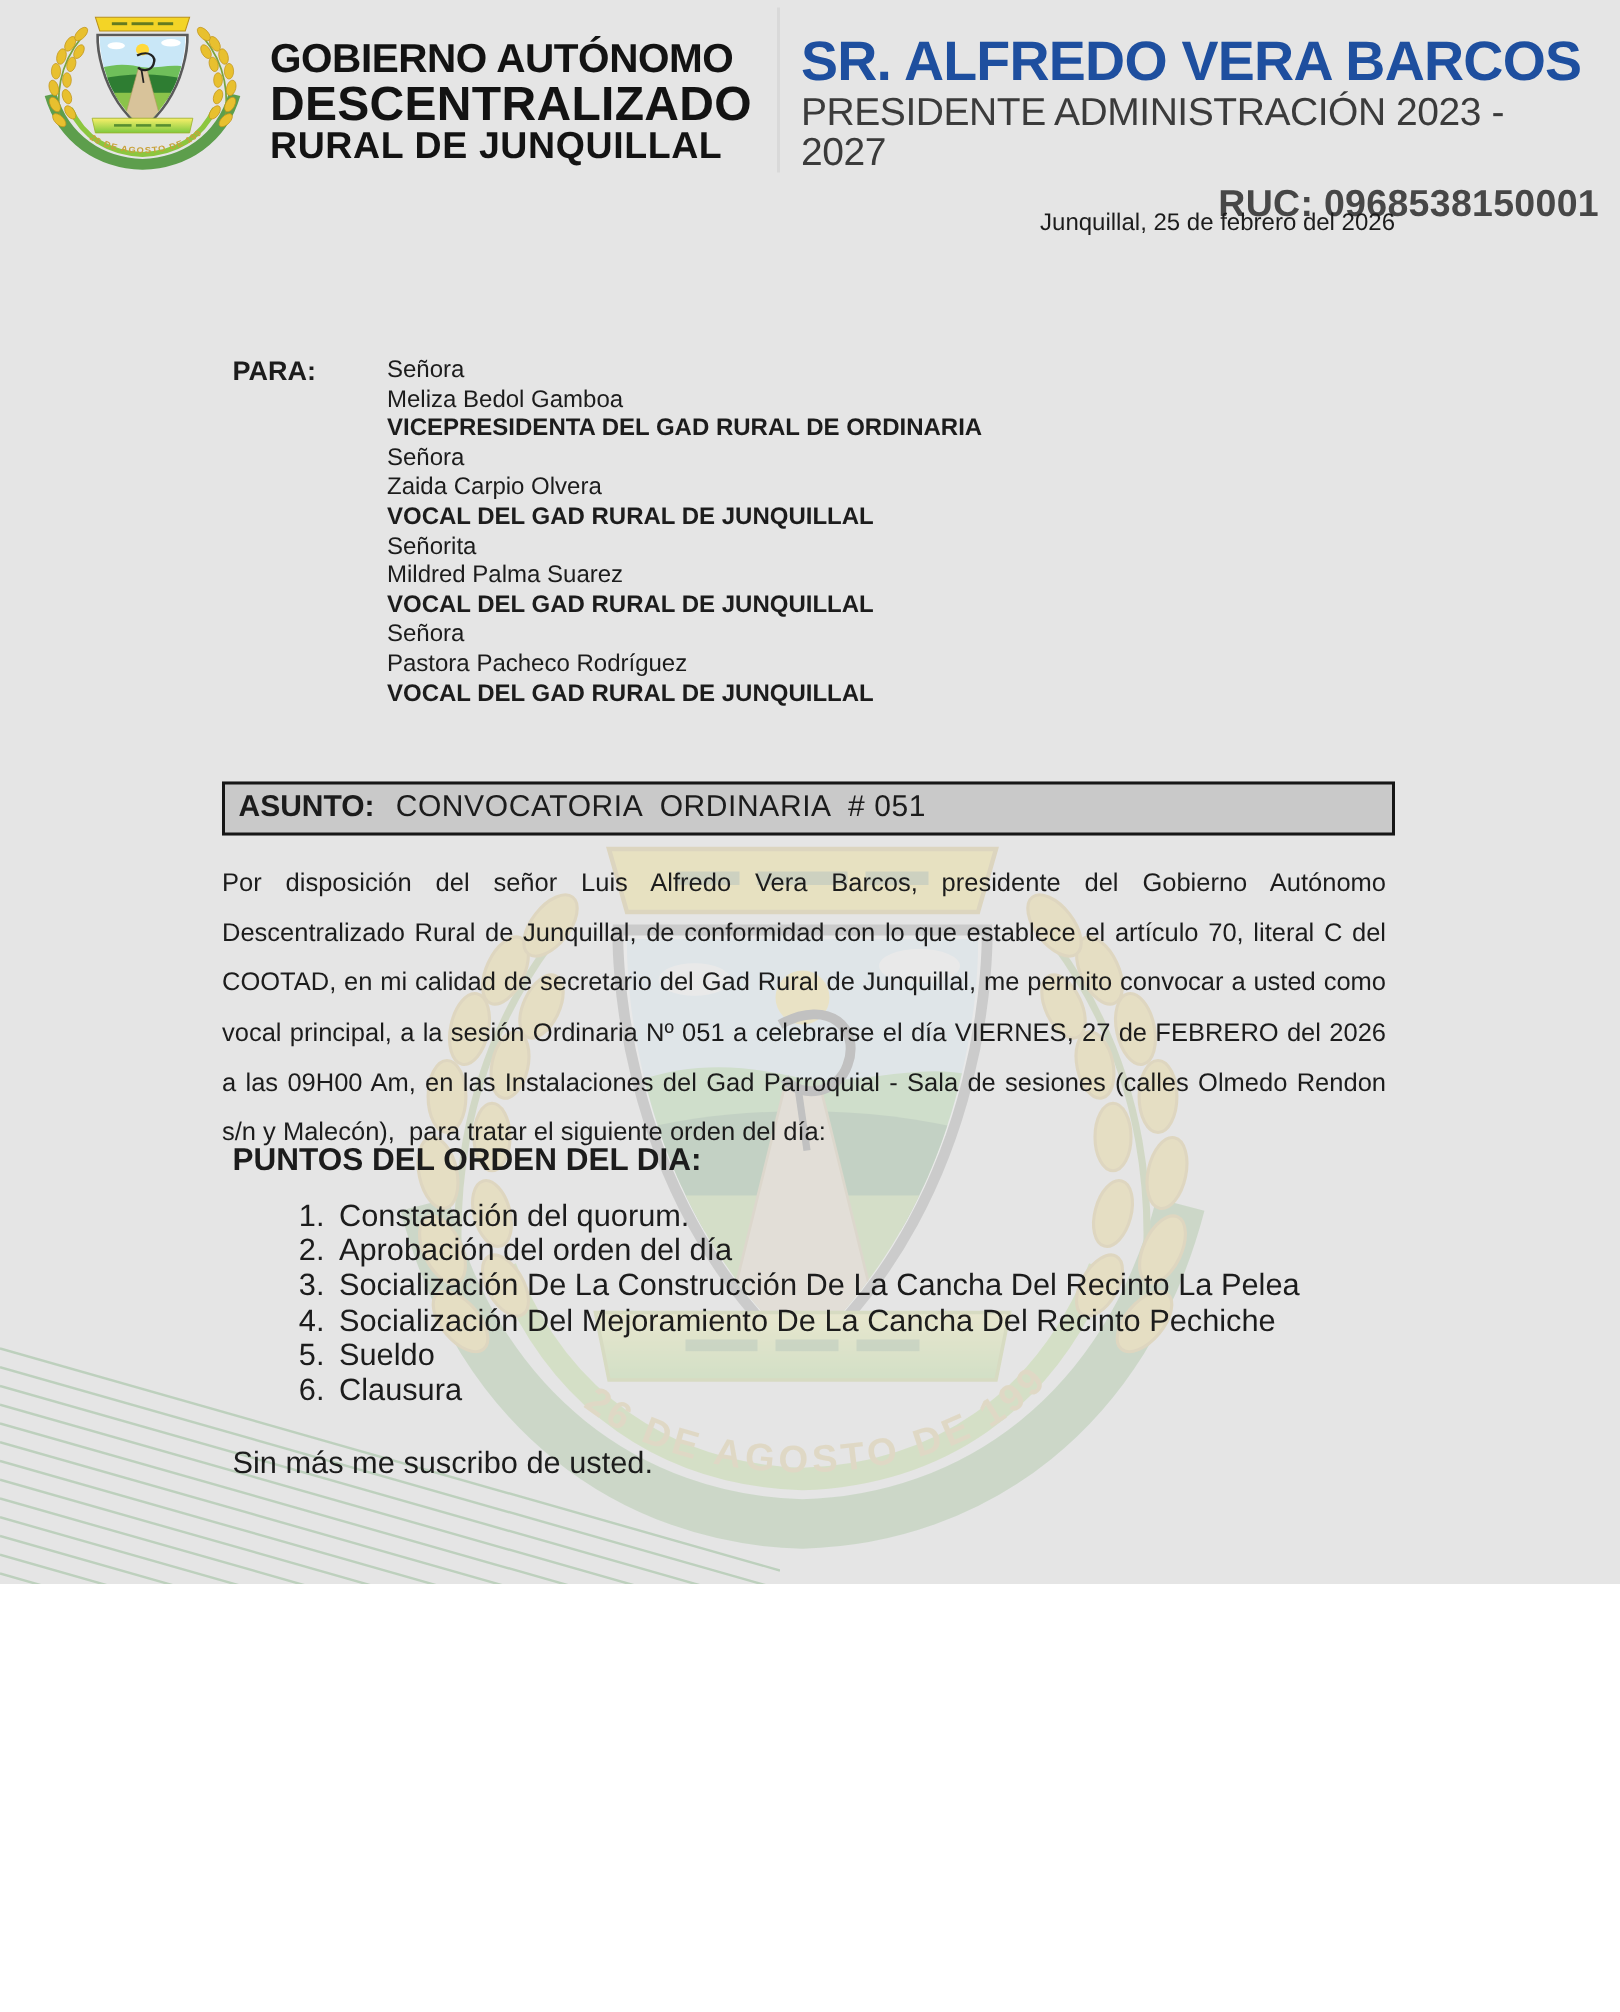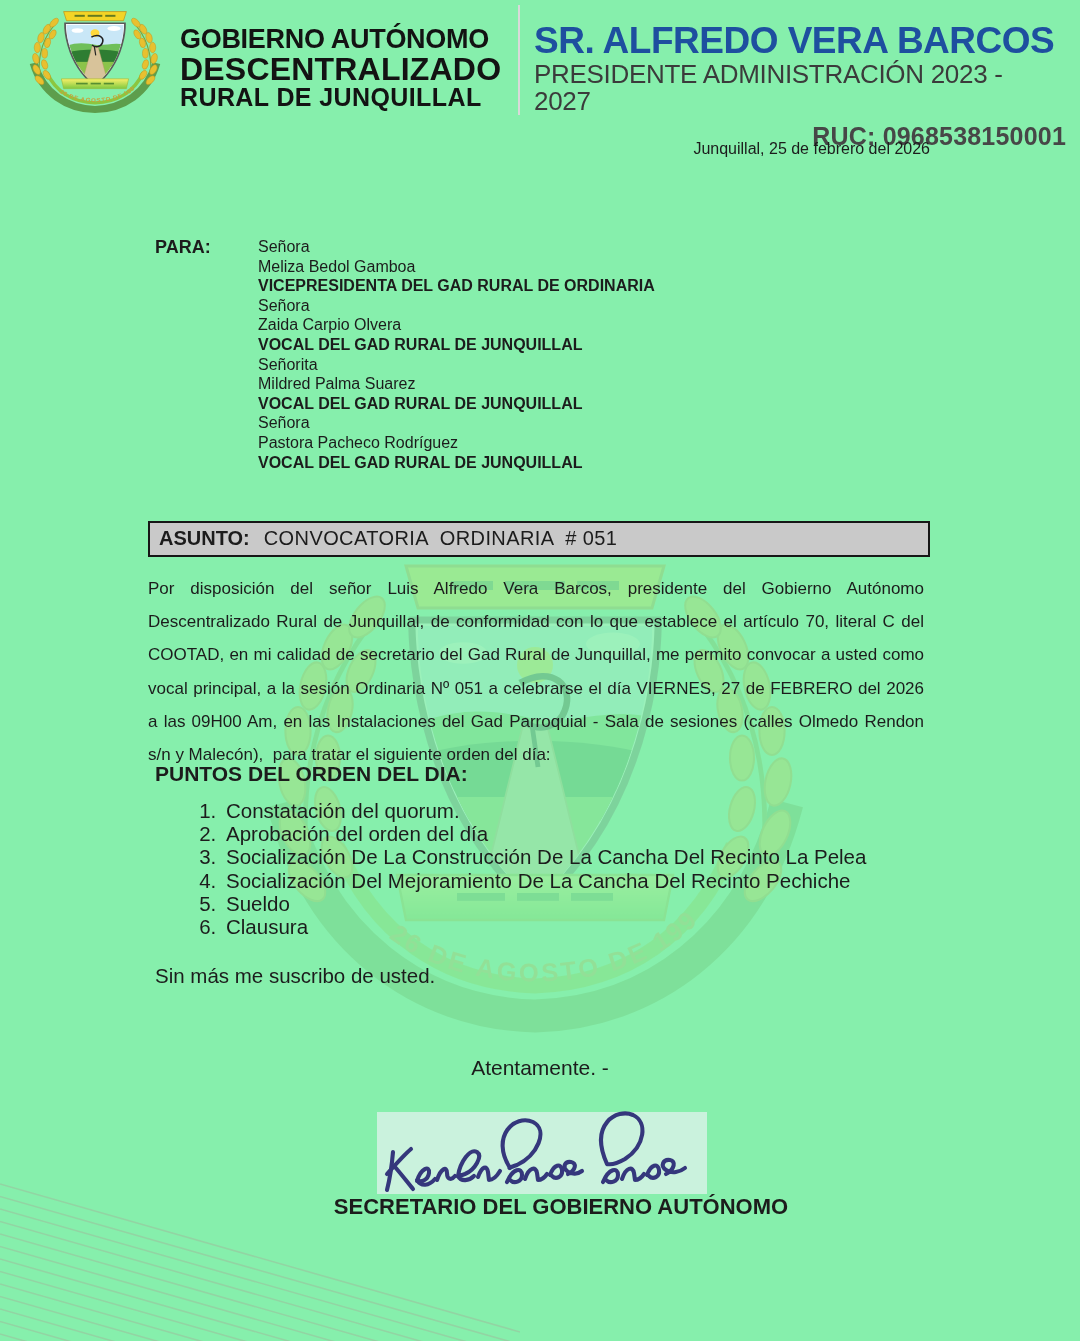--- a/index.html
+++ b/index.html
@@ -1,17 +1,17 @@
 <!DOCTYPE html>
 <html style="--accent-blue: #1e4f9f; --subject-box-bg: #c9c9c9; --signature-ink: #35377c; --wreath-green: #5d9e4c; --wheat-gold: #e8c02f;"><head>
 <meta charset="utf-8">
 <style>
   html,body{margin:0;padding:0;background:#ffffff;}
   .page{
-    position:relative;width:1080px;height:1341px;background:#86efac;overflow:hidden;
+    position:relative;width:1080px;height:1056px;background:#e5e5e5;overflow:hidden;
     font-family:"Liberation Sans", sans-serif;color:#1c1c1c;
   }
   
   .corner-lines{position:absolute;left:0;bottom:0;z-index:0;}
   .watermark{position:absolute;left:235px;top:545px;z-index:0;opacity:.18;}
   .content{position:relative;z-index:1;}
   
   .hdr-logo{position:absolute;left:22px;top:7px;}
   .org-title{position:absolute;left:180px;top:26px;width:330px;color:#131313;font-weight:bold;line-height:1.0;letter-spacing:-.3px;}
   .org-l1{font-size:27px;}

